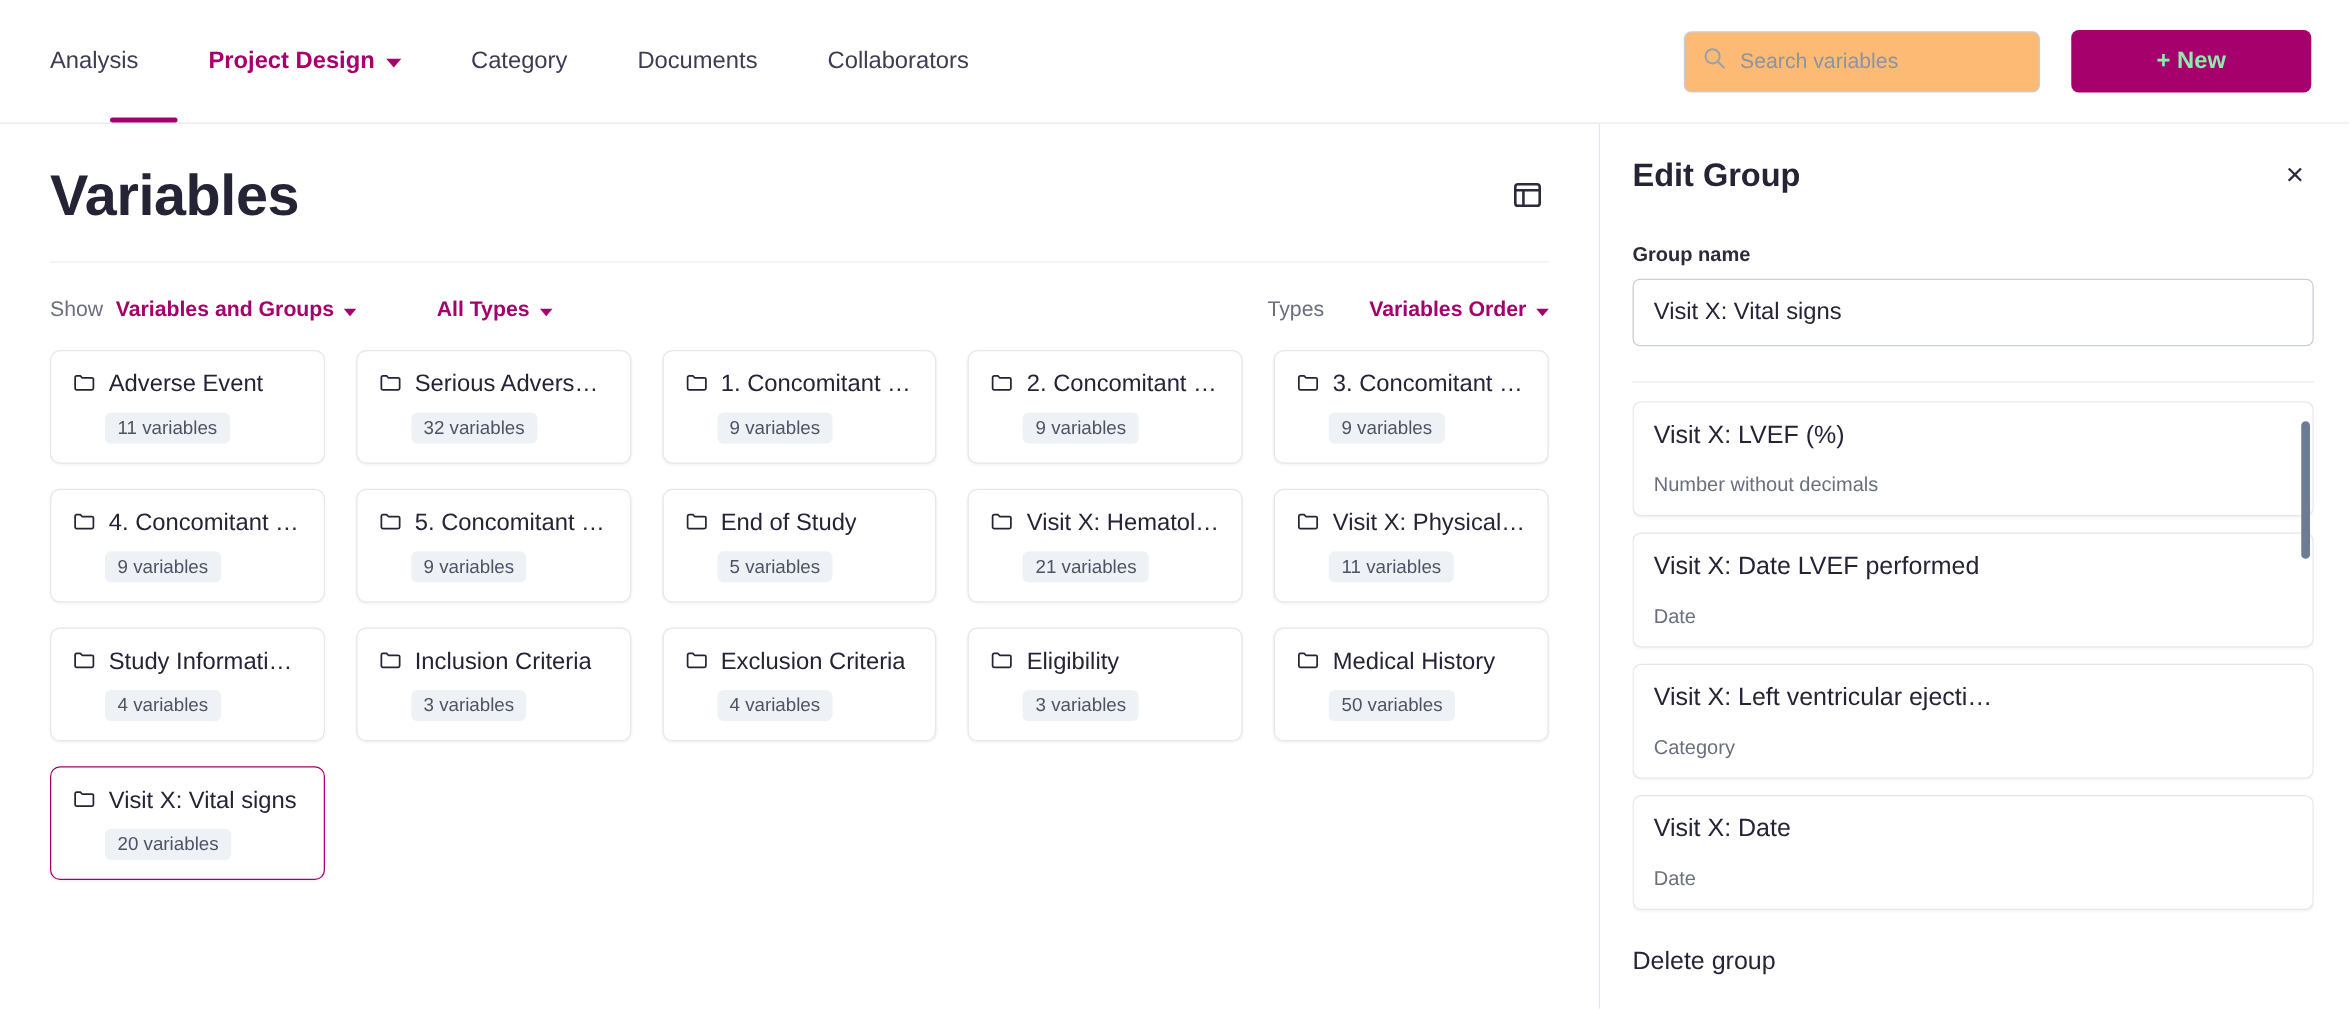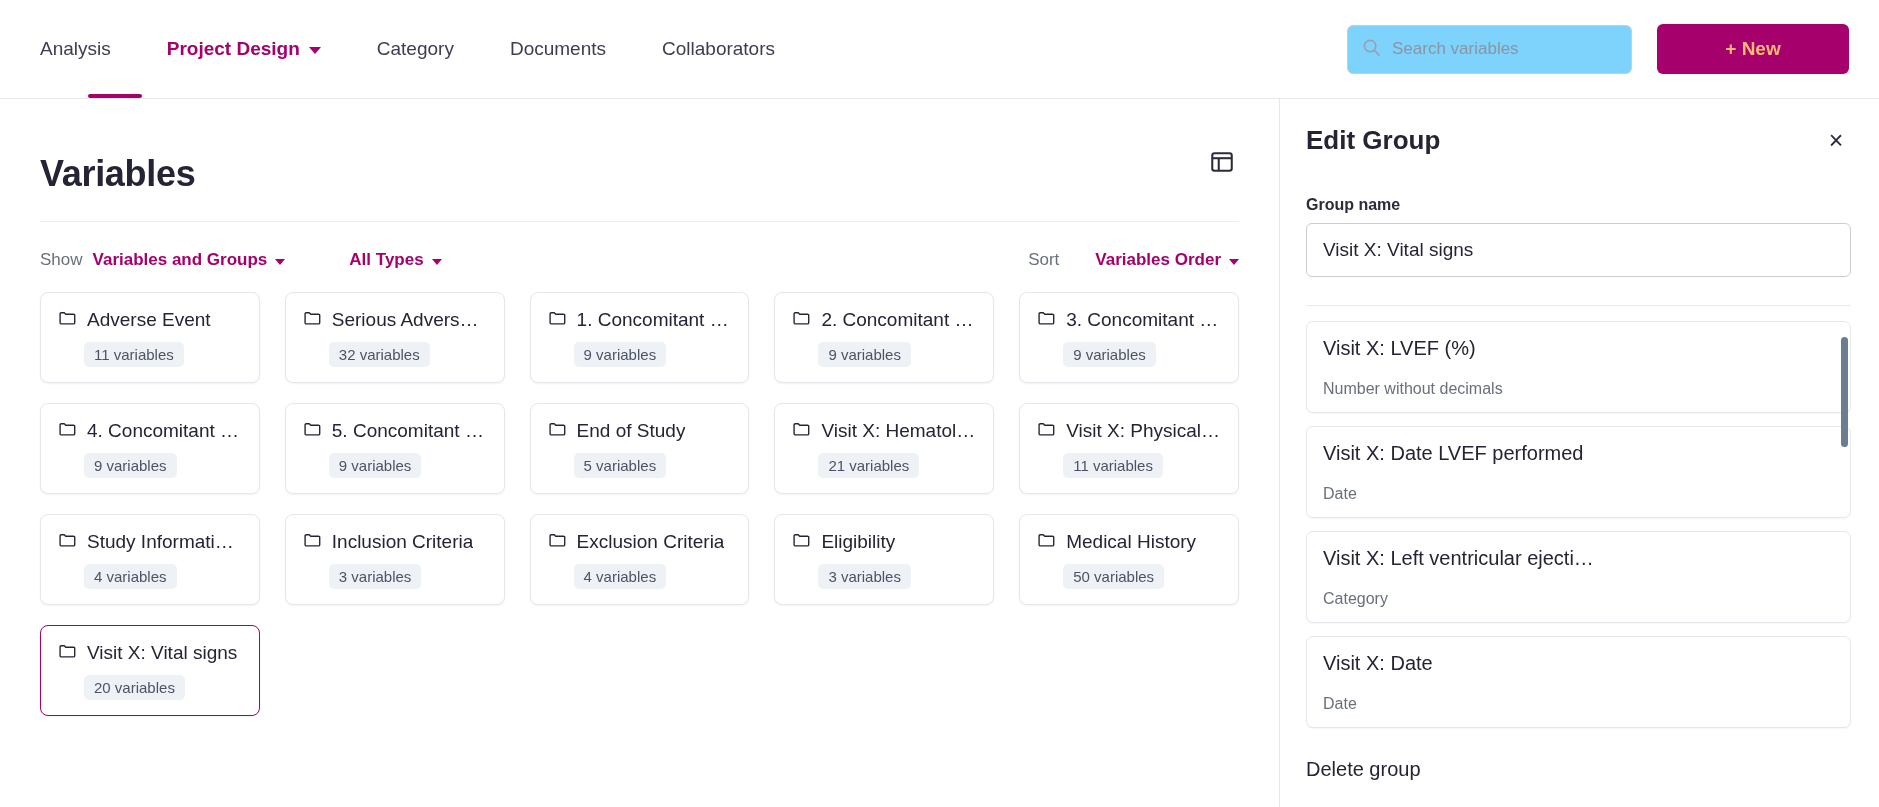--- a/index.html
+++ b/index.html
@@ -61,38 +61,38 @@
 
   .search-box {
     width: 285px;
     height: 49px;
     border: 1px solid #c9cdd6;
     border-radius: 6px;
     display: flex;
     align-items: center;
     padding: 0 14px;
     gap: 11px;
-    background: #7dd3fc;
+    background: #fdba74;
   }
   .search-box input {
     border: none;
     outline: none;
     font-size: 17px;
     font-family: "Liberation Sans", sans-serif;
     color: #3d3d52;
     width: 100%;
     background: transparent;
   }
   .search-box input::placeholder { color: #8e93a1; }
 
   .btn-new {
     width: 192px;
     height: 50px;
     background: #a5006b;
-    color: #fdba74;
+    color: #86efac;
     border: none;
     border-radius: 6px;
     font-size: 19px;
     font-weight: 700;
     font-family: "Liberation Sans", sans-serif;
     cursor: pointer;
   }
 
   
   .body-wrap { flex: 1; display: flex; min-height: 0; }
@@ -105,21 +105,21 @@
     position: relative;
   }
 
   .page-head {
     display: flex;
     align-items: center;
     padding-top: 30px;
     padding-bottom: 26px;
     border-bottom: 1px solid #eceef1;
   }
-  .page-title { font-size: 36px; font-weight: 700; color: #242436; letter-spacing: -0.3px; margin-top: 24px; }
+  .page-title { font-size: 46px; font-weight: 700; color: #242436; letter-spacing: -0.3px; }
   .panel-toggle {
     margin-left: auto;
     width: 34px; height: 34px;
     display: flex; align-items: center; justify-content: center;
     cursor: pointer;
   }
 
   .filter-row {
     display: flex;
     align-items: center;
@@ -346,21 +346,21 @@
         <span class="filter-drop">
           <span>Variables and Groups</span>
           <span class="caret"></span>
         </span>
         <span class="gap-lg"></span>
         <span class="filter-drop">
           <span>All Types</span>
           <span class="caret"></span>
         </span>
         <span class="spacer"></span>
-        <span class="filter-label">Sort</span>
+        <span class="filter-label">Types</span>
         <span class="filter-drop" style="margin-left:26px;">
           <span>Variables Order</span>
           <span class="caret"></span>
         </span>
       </div>
 
       <div class="grid" id="group-grid">
           <div class="card"><div class="card-title-row">
               <span class="folder-icon">
                 <svg width="19" height="19" viewBox="0 0 20 20" fill="none">

